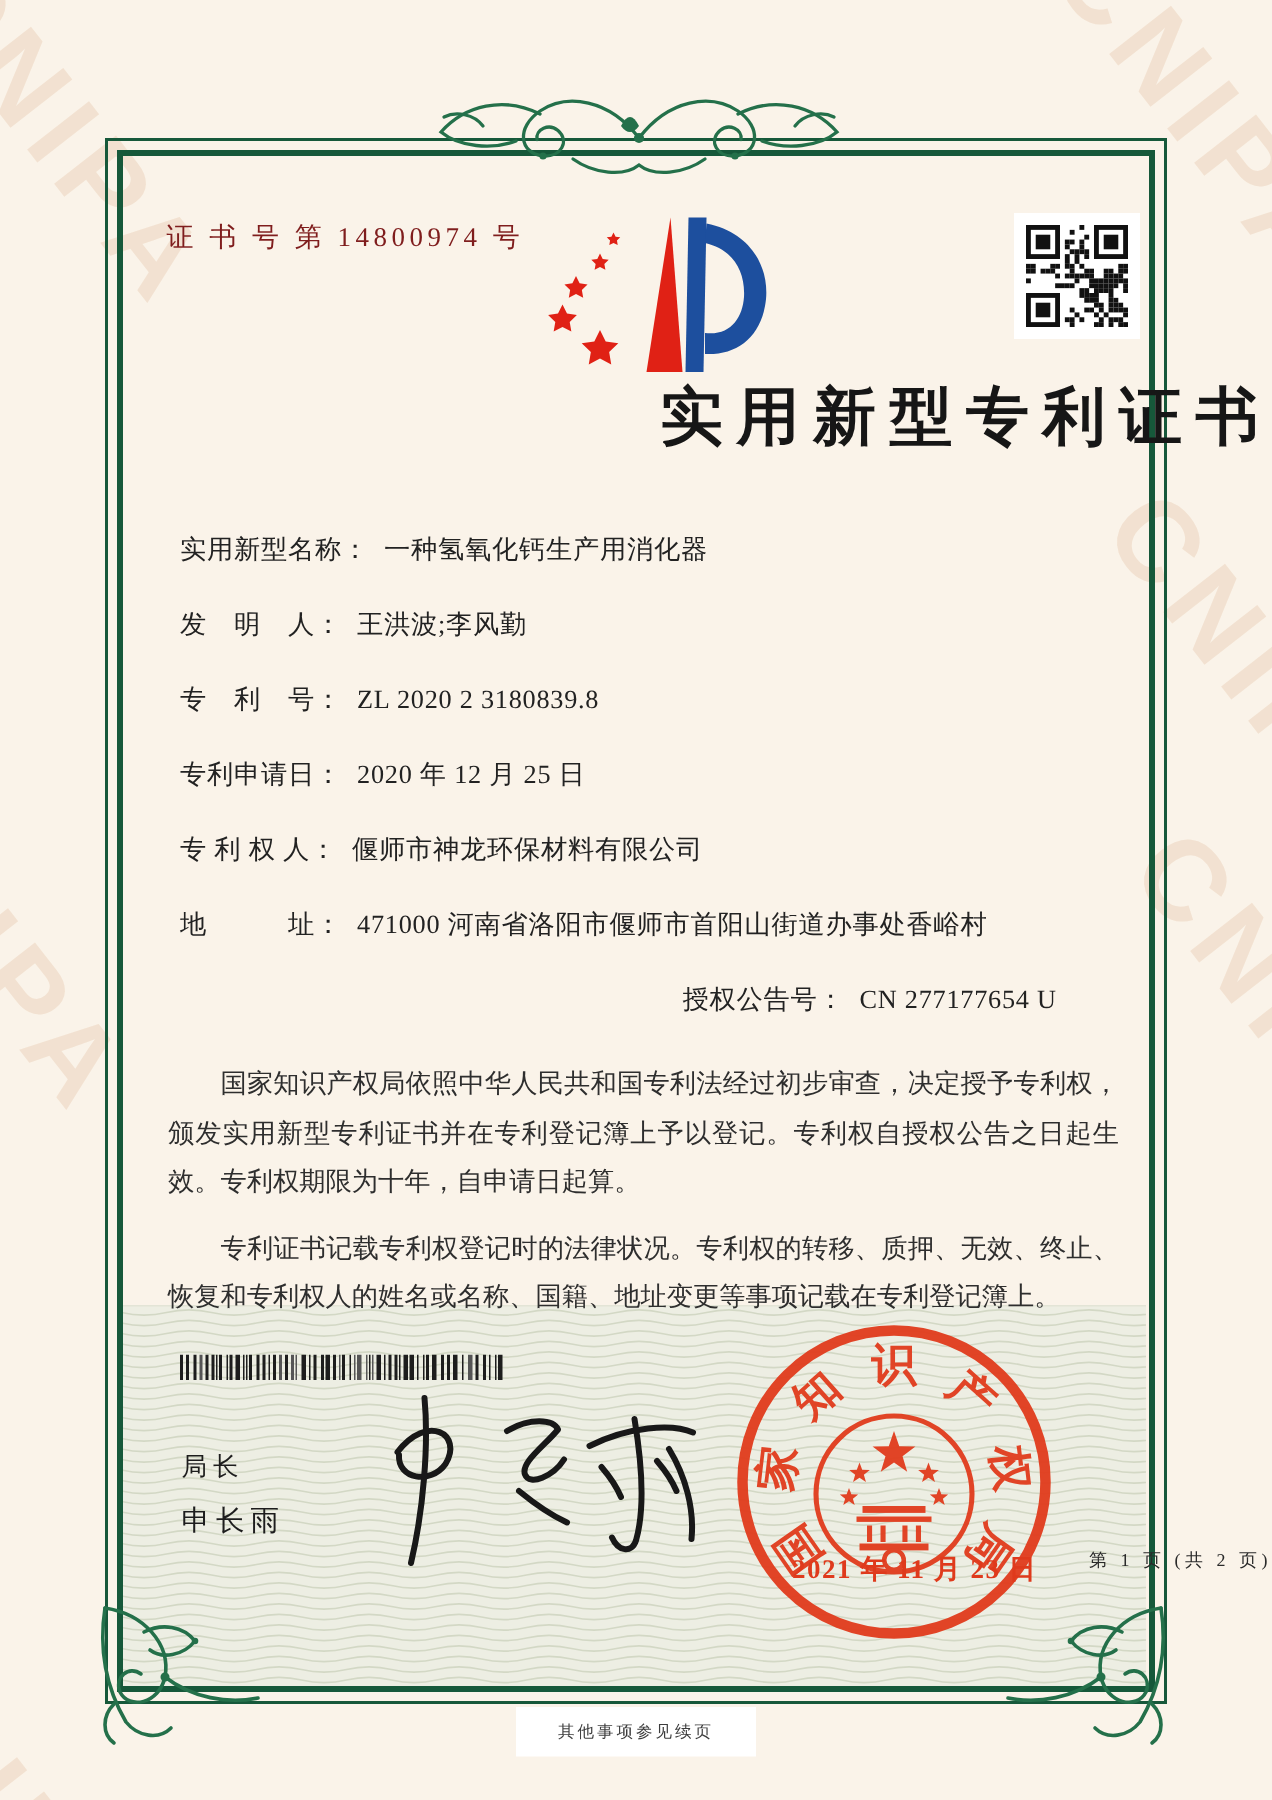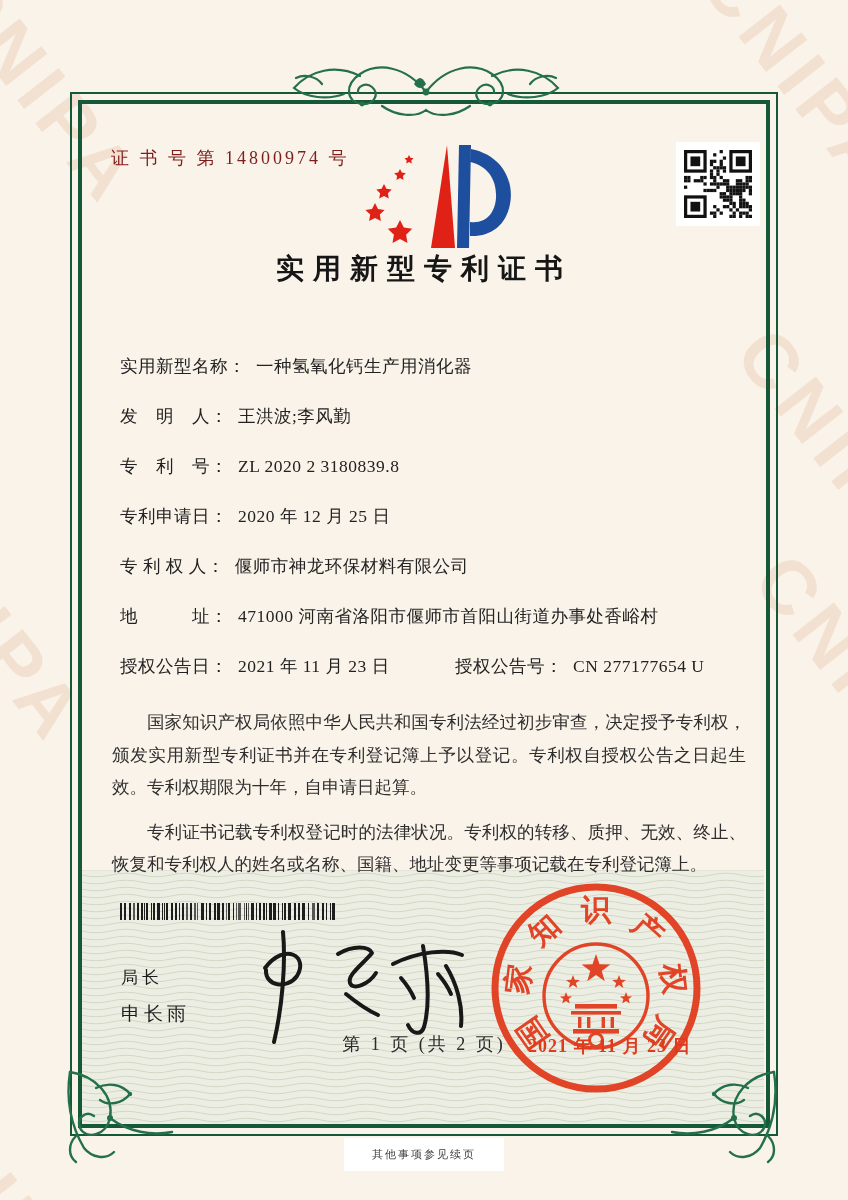--- a/index.html
+++ b/index.html
@@ -13,37 +13,37 @@
     font-weight:bold;font-size:76px;letter-spacing:8px;color:#f0dcc9;opacity:.75;
     transform:rotate(52deg);transform-origin:left top;white-space:nowrap;pointer-events:none;
   }
   .border-outer{position:absolute;left:70px;top:92px;width:704px;height:1040px;border:2px solid #16583a;}
   .border-inner{position:absolute;left:78px;top:100px;width:684px;height:1020px;border:4px solid #16583a;}
   .cert-no{position:absolute;left:111px;top:146px;font-size:18px;letter-spacing:3px;color:#7f1d1d;}
   .logo{position:absolute;left:342px;top:140px;}
   .qr-box{position:absolute;left:676px;top:142px;width:84px;height:84px;background:#ffffff;}
   .qr-box svg{position:absolute;left:8px;top:8px;}
   .title{
-    position:absolute;left:0;top:250px;width:100%;text-align:center;
-    font-size:28px;font-weight:bold;letter-spacing:9px;color:#161616;
+    position:absolute;left:0;top:250px;width:100%;text-align:right;
+    font-size:42px;font-weight:bold;letter-spacing:9px;color:#161616;
   }
   .fields{position:absolute;left:120px;top:354px;width:640px;font-size:17.5px;color:#222;}
   .frow{position:absolute;left:0;white-space:nowrap;letter-spacing:.5px;}
   .frow .lbl{margin-right:10px;}
   .grant-no{position:absolute;left:335px;top:0;white-space:nowrap;}
   .paras{position:absolute;left:100px;top:694px;width:658px;font-size:17.5px;line-height:32.5px;color:#2e2e2e;text-align:justify;}
   .paras p{margin:12px;text-indent:2em;}
   .band{position:absolute;left:81px;top:870px;width:683px;height:257px;background:#edeee3;border-top:1px solid #e3e4d6;}
   .barcode{position:absolute;left:120px;top:903px;width:216px;height:17px;}
   .sig-title{position:absolute;left:121px;top:966px;font-size:17px;letter-spacing:4px;color:#1d1d1d;}
   .sig-name{position:absolute;left:121px;top:1001px;font-size:19px;letter-spacing:4px;color:#1d1d1d;}
   .sig-hand{position:absolute;left:235px;top:922px;}
   .seal{position:absolute;left:488px;top:880px;opacity:.94;}
   .seal-date{position:absolute;left:528px;top:1034px;font-size:18px;font-weight:bold;color:#df3a1c;letter-spacing:1px;white-space:nowrap;}
-  .page-info{position:absolute;left:0;top:1032px;width:100%;text-align:center;font-size:18px;letter-spacing:3px;color:#2a2a2a;}
+  .page-info{position:absolute;left:0;top:1032px;width:100%;text-align:right;font-size:12px;letter-spacing:3px;color:#2a2a2a;}
   .footer-note{
     position:absolute;left:50%;top:1138px;transform:translateX(-50%);
     background:#ffffff;padding:9px 28px;font-size:11px;letter-spacing:2px;color:#3c3c3c;white-space:nowrap;
   }
   .ornament{position:absolute;pointer-events:none;}
 </style>
 </head>
 <body>
 
 <div class="page">
@@ -308,21 +308,20 @@
     <div class="frow" style="top:150px;">
       <span class="lbl">专利申请日：</span><span>2020 年 12 月 25 日</span>
     </div>
     <div class="frow" style="top:200px;">
       <span class="lbl">专 利 权 人：</span><span>偃师市神龙环保材料有限公司</span>
     </div>
     <div class="frow" style="top:250px;">
       <span class="lbl">地　　　址：</span><span>471000 河南省洛阳市偃师市首阳山街道办事处香峪村</span>
     </div>
     <div class="frow" style="top:300px;width:640px;">
-      <span><span class="lbl">授权公告日：</span><span>2021 年 11 月 23 日</span></span>
       <span class="grant-no"><span class="lbl">授权公告号：</span><span>CN 277177654 U</span></span>
     </div>
   </div>
 
   <div class="paras">
     <p>国家知识产权局依照中华人民共和国专利法经过初步审查，决定授予专利权，颁发实用新型专利证书并在专利登记簿上予以登记。专利权自授权公告之日起生效。专利权期限为十年，自申请日起算。</p>
     <p>专利证书记载专利权登记时的法律状况。专利权的转移、质押、无效、终止、恢复和专利权人的姓名或名称、国籍、地址变更等事项记载在专利登记簿上。</p>
   </div>
 
   <svg class="barcode" id="barcodesvg" width="216" height="17">

